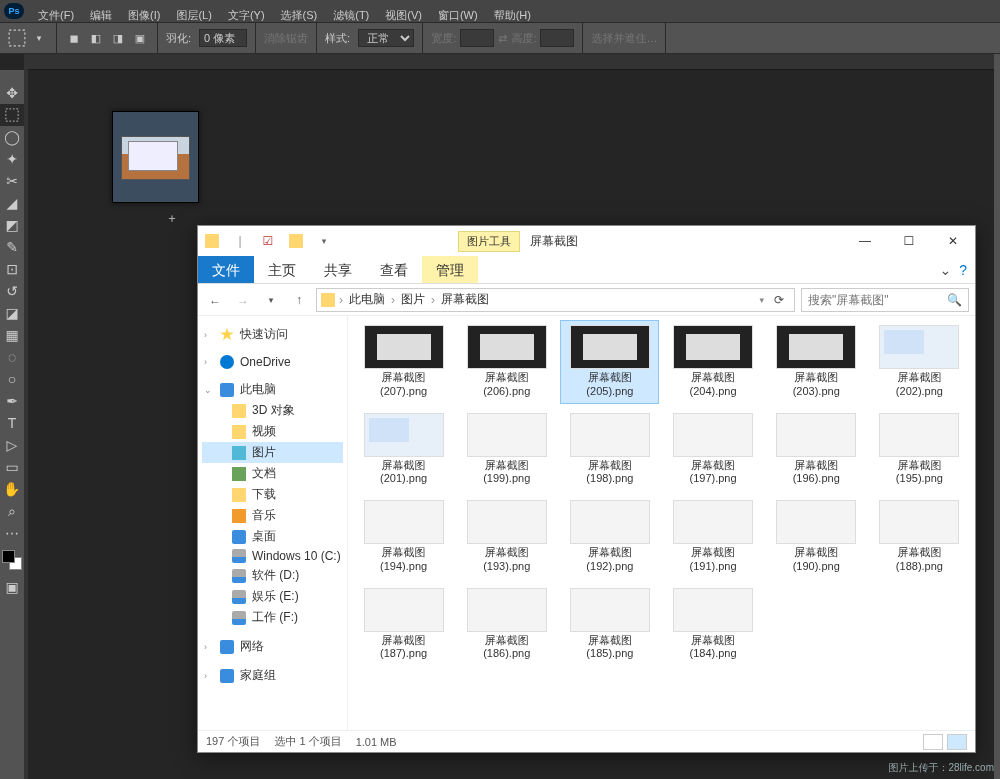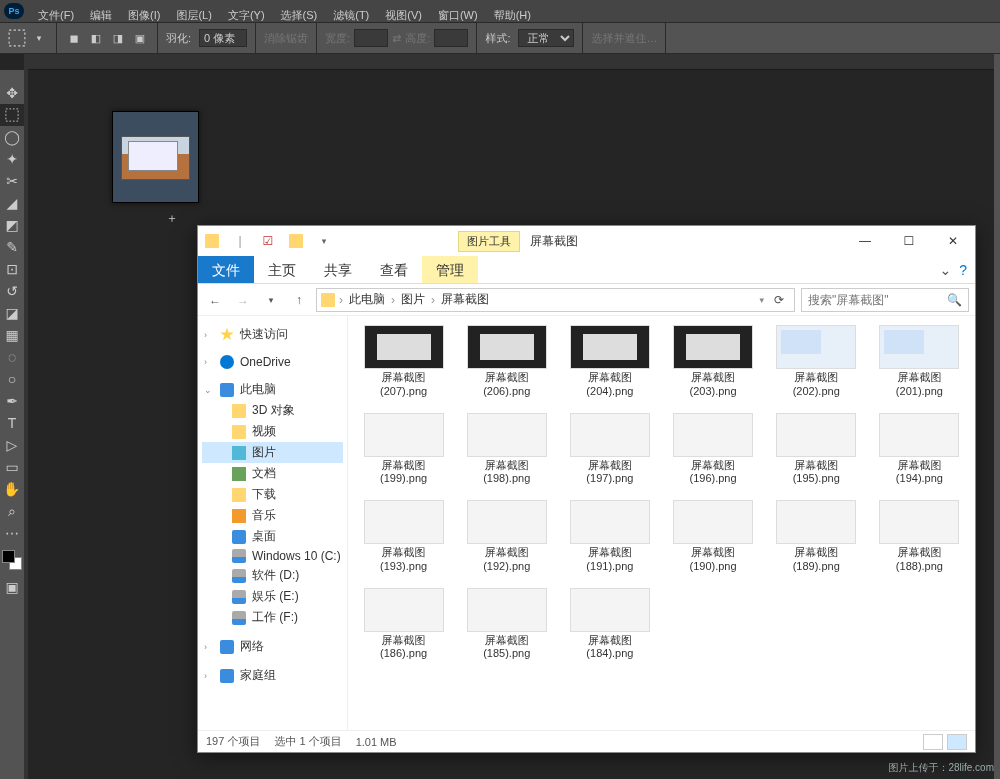--- a/index.html
+++ b/index.html
@@ -133,29 +133,29 @@
     <span class="ps-opt-icon">▣</span>
   </div>
   <div class="ps-opt-group">
     <span class="ps-opt-label">羽化:</span>
     <input class="ps-opt-input" value="0 像素" style="">
   </div>
   <div class="ps-opt-group">
       <span class="ps-opt-dim">消除锯齿</span>
     </div>
   <div class="ps-opt-group">
+    <span class="ps-opt-label">样式:</span>
+    <select class="ps-opt-select"><option>正常</option></select>
+  </div>
+  <div class="ps-opt-group">
     <span class="ps-opt-dim">宽度:</span>
     <input class="ps-opt-input ps-opt-dim" disabled="" style="width: 34px;">
     <span class="ps-opt-dim">⇄</span>
     <span class="ps-opt-dim">高度:</span>
     <input class="ps-opt-input ps-opt-dim" disabled="" style="width: 34px;">
-  </div>
-  <div class="ps-opt-group">
-    <span class="ps-opt-label">样式:</span>
-    <select class="ps-opt-select"><option>正常</option></select>
   </div>
   <div class="ps-opt-group">
       <span class="ps-opt-dim">选择并遮住…</span>
     </div>
 </div>
 
 <div class="ps-main">
   <div class="ps-ruler-top"></div>
   <div class="ps-ruler-left"></div>
   <div class="ps-toolbar-left">
@@ -337,20 +337,24 @@
     <div class="ex-files">
       <div class="ex-grid" id="file-grid">
           <div class="ex-file">
             <div class="ex-thumb dark"></div>
             <div class="ex-fname">屏幕截图 (207).png</div>
           </div>
           <div class="ex-file">
             <div class="ex-thumb dark"></div>
             <div class="ex-fname">屏幕截图 (206).png</div>
           </div>
+          <div class="ex-file selected">
+            <div class="ex-thumb dark"></div>
+            <div class="ex-fname">屏幕截图 (205).png</div>
+          </div>
           <div class="ex-file">
             <div class="ex-thumb dark"></div>
             <div class="ex-fname">屏幕截图 (204).png</div>
           </div>
           <div class="ex-file">
             <div class="ex-thumb dark"></div>
             <div class="ex-fname">屏幕截图 (203).png</div>
           </div>
           <div class="ex-file">
             <div class="ex-thumb blue"></div>
@@ -395,25 +399,25 @@
           <div class="ex-file">
             <div class="ex-thumb white"></div>
             <div class="ex-fname">屏幕截图 (191).png</div>
           </div>
           <div class="ex-file">
             <div class="ex-thumb white"></div>
             <div class="ex-fname">屏幕截图 (190).png</div>
           </div>
           <div class="ex-file">
             <div class="ex-thumb white"></div>
-            <div class="ex-fname">屏幕截图 (189).png</div>
-          </div>
-          <div class="ex-file">
-            <div class="ex-thumb white"></div>
             <div class="ex-fname">屏幕截图 (188).png</div>
+          </div>
+          <div class="ex-file">
+            <div class="ex-thumb white"></div>
+            <div class="ex-fname">屏幕截图 (187).png</div>
           </div>
           <div class="ex-file">
             <div class="ex-thumb white"></div>
             <div class="ex-fname">屏幕截图 (186).png</div>
           </div>
           <div class="ex-file">
             <div class="ex-thumb white"></div>
             <div class="ex-fname">屏幕截图 (185).png</div>
           </div>
           <div class="ex-file">

